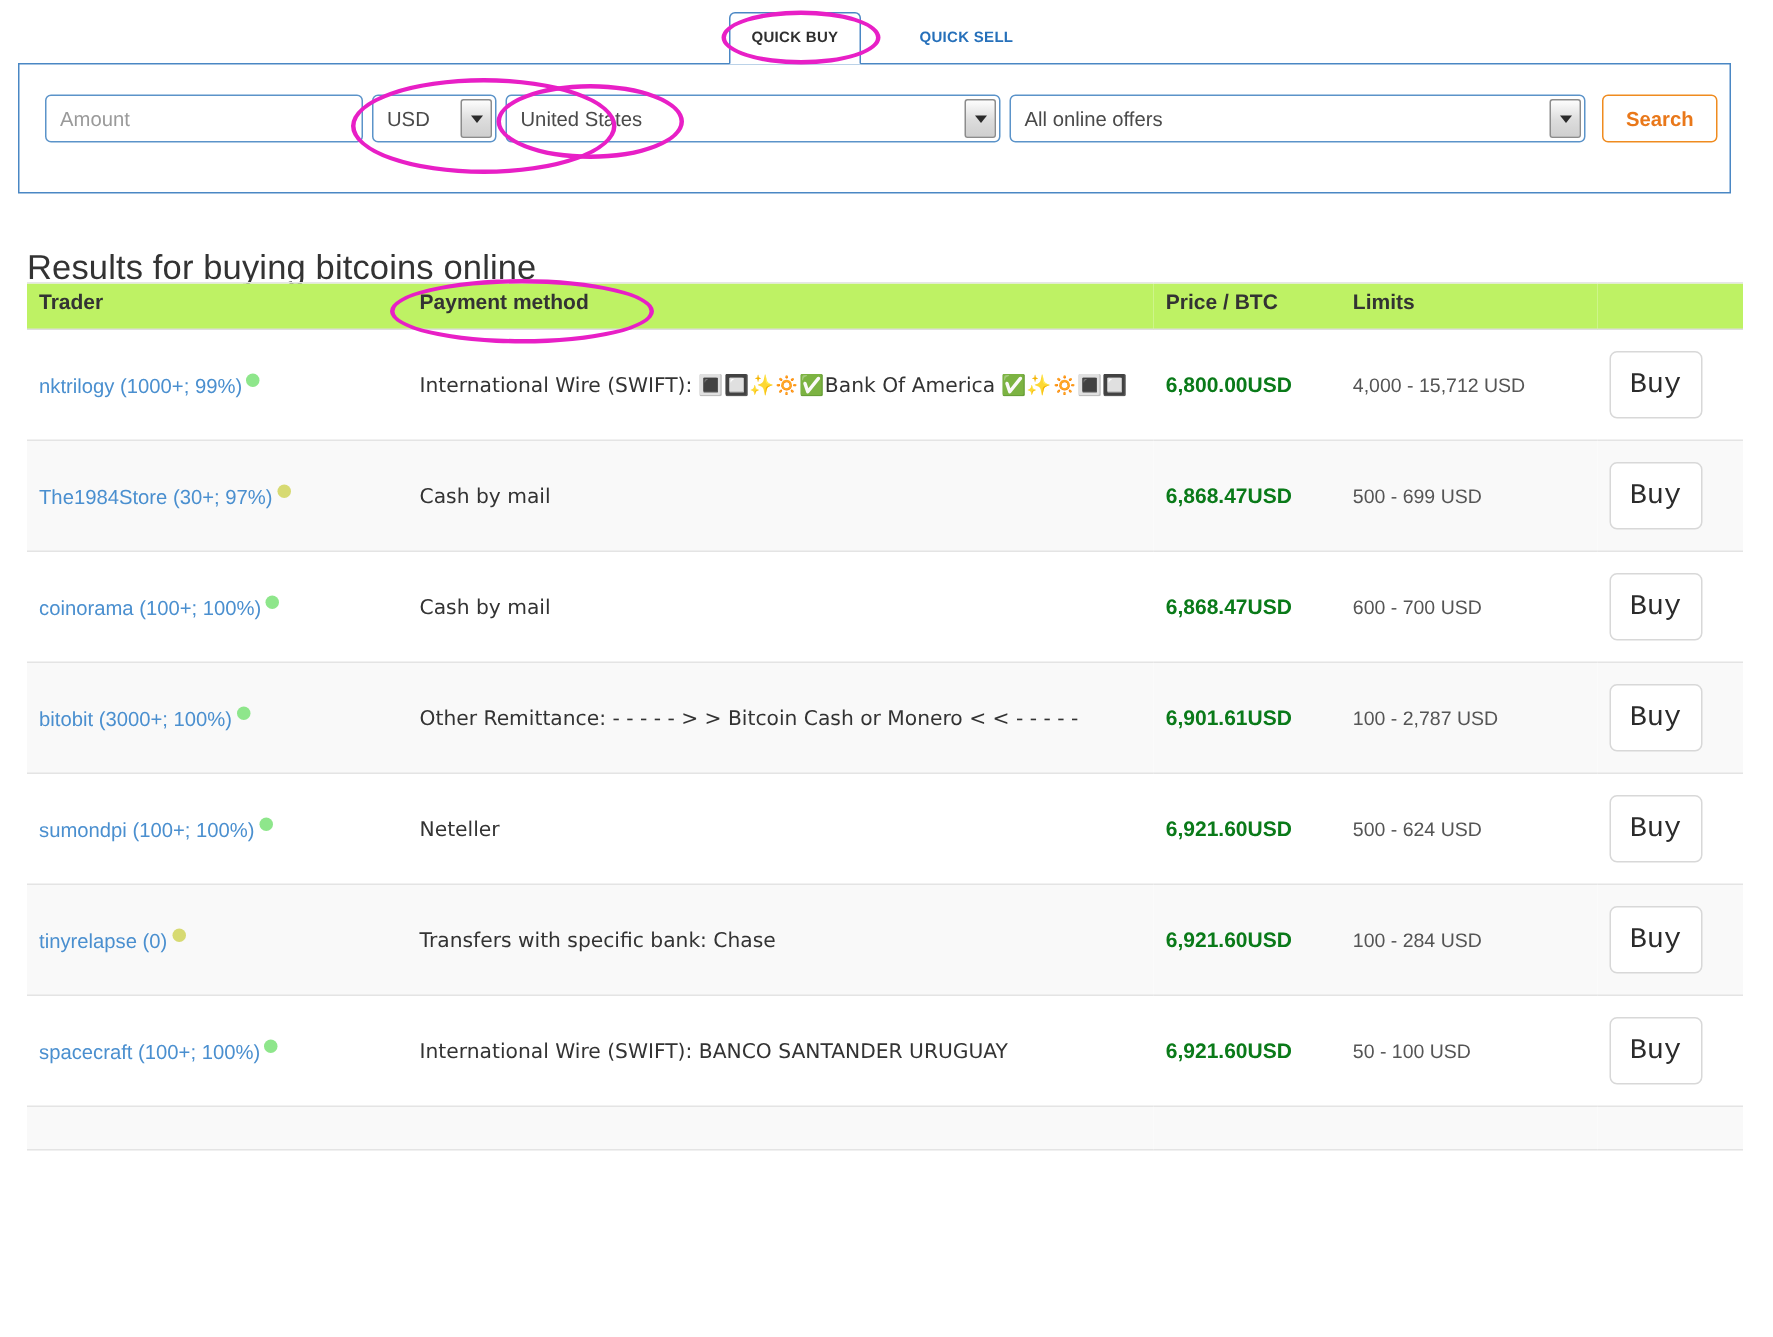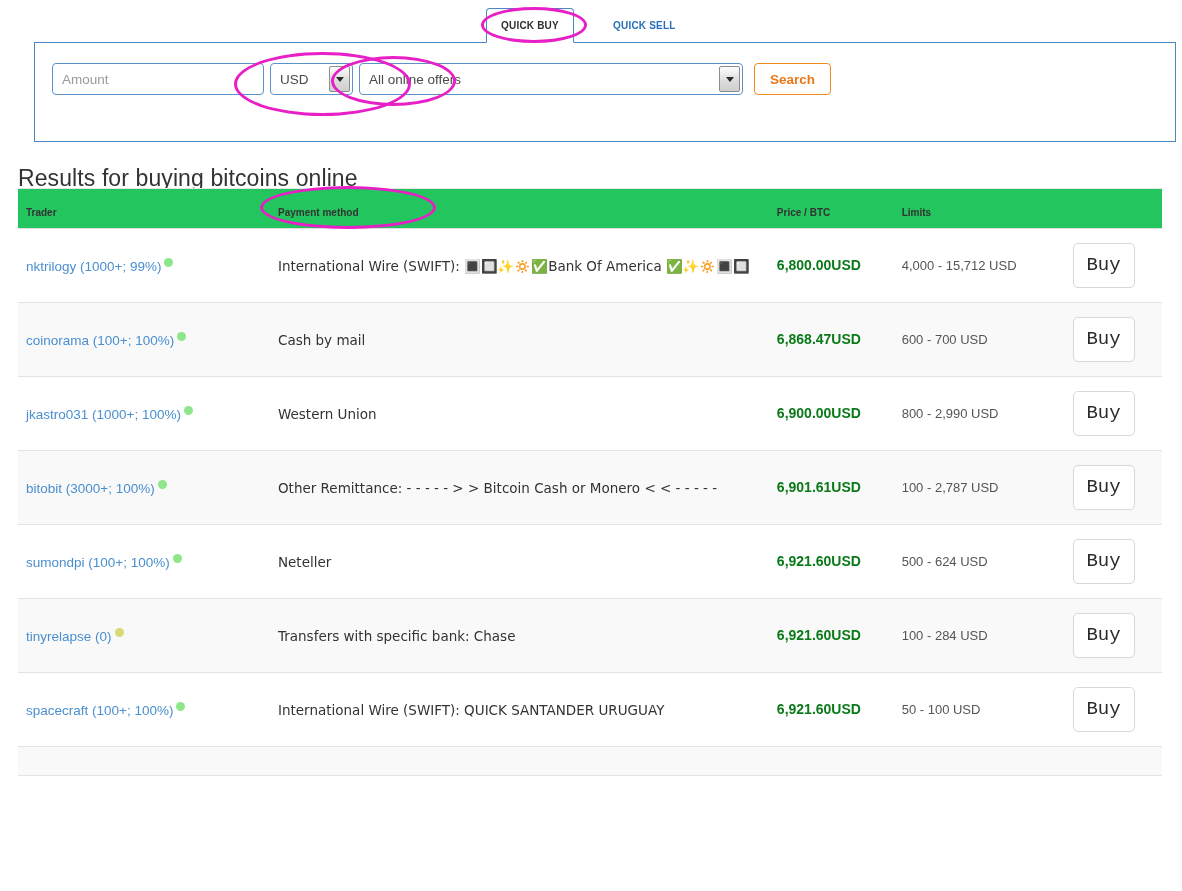--- a/index.html
+++ b/index.html
@@ -46,24 +46,24 @@
   .tab-inactive {
     left: 580px;
     color: #2670ba;
     border: 1px solid transparent;
     cursor: pointer;
   }
 
   
   .search-panel {
     position: absolute;
-    left: 34px;
+    left: 12px;
     top: 42px;
     width: 1142px;
-    height: 100px;
+    height: 87px;
     border: 1px solid #4a87c4;
     box-sizing: border-box;
     background: #ffffff;
   }
   .search-inner {
     position: absolute;
     left: 17px;
     top: 20px;
     display: flex;
     align-items: center;
@@ -157,24 +157,24 @@
     position: absolute;
     left: 18px;
     top: 188px;
     width: 1144px;
     border-collapse: collapse;
     font-size: 13.5px;
   }
   table.results thead th {
     text-align: left;
     font-weight: bold;
-    font-size: 10px;
+    font-size: 14px;
     color: #333333;
-    padding: 18px 8px 10px 8px;
-    background: #22c55e;
+    padding: 4px 8px 10px 8px;
+    background: #bef264;
     border-bottom: 1px solid #dddddd;
     border-top: 1px solid #e6e6e6;
   }
   table.results tbody td {
     padding: 14px 8px;
     border-bottom: 1px solid #e4e4e4;
     vertical-align: middle;
     color: #333333;
   }
   table.results tbody tr:nth-child(even) td { background: #f9f9f9; }
@@ -258,20 +258,26 @@
 
     <input class="field amount-input" type="text" placeholder="Amount" style="">
 
     <div class="select-wrap sel-currency">
       <span class="sel-text">USD</span>
       <span class="select-arrow">
           <span class="caret"></span>
         </span>
     </div>
 
+    <div class="select-wrap sel-country">
+      <span class="sel-text">United States</span>
+      <span class="select-arrow">
+          <span class="caret"></span>
+        </span>
+    </div>
 
     <div class="select-wrap sel-offers">
       <span class="sel-text">All online offers</span>
       <span class="select-arrow">
           <span class="caret"></span>
         </span>
     </div>
 
     <button class="search-btn">Search</button>
   </div>
@@ -291,34 +297,34 @@
   </thead>
   <tbody id="results-body">
       <tr>
         <td class="col-trader"><span class="trader-link">nktrilogy (1000+; 99%)</span><span class="status-dot dot-online"></span></td>
         <td class="col-method"><span class="method-text emoji">International Wire (SWIFT): 🔳🔲✨🔅✅Bank Of America ✅✨🔅🔳🔲</span></td>
         <td class="col-price"><span class="price">6,800.00</span><span class="price cur">USD</span></td>
         <td class="col-limits"><span class="limits">4,000 - 15,712 USD</span></td>
         <td class="col-action"><button class="buy-btn">Buy</button></td>
       </tr>
       <tr>
+        <td class="col-trader"><span class="trader-link">The1984Store (30+; 97%)</span><span class="status-dot dot-away"></span></td>
+        <td class="col-method"><span class="method-text emoji">Cash by mail</span></td>
+        <td class="col-price"><span class="price">6,868.47</span><span class="price cur">USD</span></td>
+        <td class="col-limits"><span class="limits">500 - 699 USD</span></td>
+        <td class="col-action"><button class="buy-btn">Buy</button></td>
+      </tr>
+      <tr>
         <td class="col-trader"><span class="trader-link">coinorama (100+; 100%)</span><span class="status-dot dot-online"></span></td>
         <td class="col-method"><span class="method-text emoji">Cash by mail</span></td>
         <td class="col-price"><span class="price">6,868.47</span><span class="price cur">USD</span></td>
         <td class="col-limits"><span class="limits">600 - 700 USD</span></td>
         <td class="col-action"><button class="buy-btn">Buy</button></td>
       </tr>
       <tr>
-        <td class="col-trader"><span class="trader-link">jkastro031 (1000+; 100%)</span><span class="status-dot dot-online"></span></td>
-        <td class="col-method"><span class="method-text emoji">Western Union</span></td>
-        <td class="col-price"><span class="price">6,900.00</span><span class="price cur">USD</span></td>
-        <td class="col-limits"><span class="limits">800 - 2,990 USD</span></td>
-        <td class="col-action"><button class="buy-btn">Buy</button></td>
-      </tr>
-      <tr>
         <td class="col-trader"><span class="trader-link">bitobit (3000+; 100%)</span><span class="status-dot dot-online"></span></td>
         <td class="col-method"><span class="method-text emoji">Other Remittance: - - - - - &gt; &gt; Bitcoin Cash or Monero &lt; &lt; - - - - -</span></td>
         <td class="col-price"><span class="price">6,901.61</span><span class="price cur">USD</span></td>
         <td class="col-limits"><span class="limits">100 - 2,787 USD</span></td>
         <td class="col-action"><button class="buy-btn">Buy</button></td>
       </tr>
       <tr>
         <td class="col-trader"><span class="trader-link">sumondpi (100+; 100%)</span><span class="status-dot dot-online"></span></td>
         <td class="col-method"><span class="method-text emoji">Neteller</span></td>
         <td class="col-price"><span class="price">6,921.60</span><span class="price cur">USD</span></td>
@@ -327,21 +333,21 @@
       </tr>
       <tr>
         <td class="col-trader"><span class="trader-link">tinyrelapse (0)</span><span class="status-dot dot-away"></span></td>
         <td class="col-method"><span class="method-text emoji">Transfers with specific bank: Chase</span></td>
         <td class="col-price"><span class="price">6,921.60</span><span class="price cur">USD</span></td>
         <td class="col-limits"><span class="limits">100 - 284 USD</span></td>
         <td class="col-action"><button class="buy-btn">Buy</button></td>
       </tr>
       <tr>
         <td class="col-trader"><span class="trader-link">spacecraft (100+; 100%)</span><span class="status-dot dot-online"></span></td>
-        <td class="col-method"><span class="method-text emoji">International Wire (SWIFT): QUICK SANTANDER URUGUAY</span></td>
+        <td class="col-method"><span class="method-text emoji">International Wire (SWIFT): BANCO SANTANDER URUGUAY</span></td>
         <td class="col-price"><span class="price">6,921.60</span><span class="price cur">USD</span></td>
         <td class="col-limits"><span class="limits">50 - 100 USD</span></td>
         <td class="col-action"><button class="buy-btn">Buy</button></td>
       </tr>
       <tr>
         <td class="col-trader"></td>
         <td class="col-method"></td>
         <td class="col-price"></td>
         <td class="col-limits"></td>
         <td class="col-action"></td>

